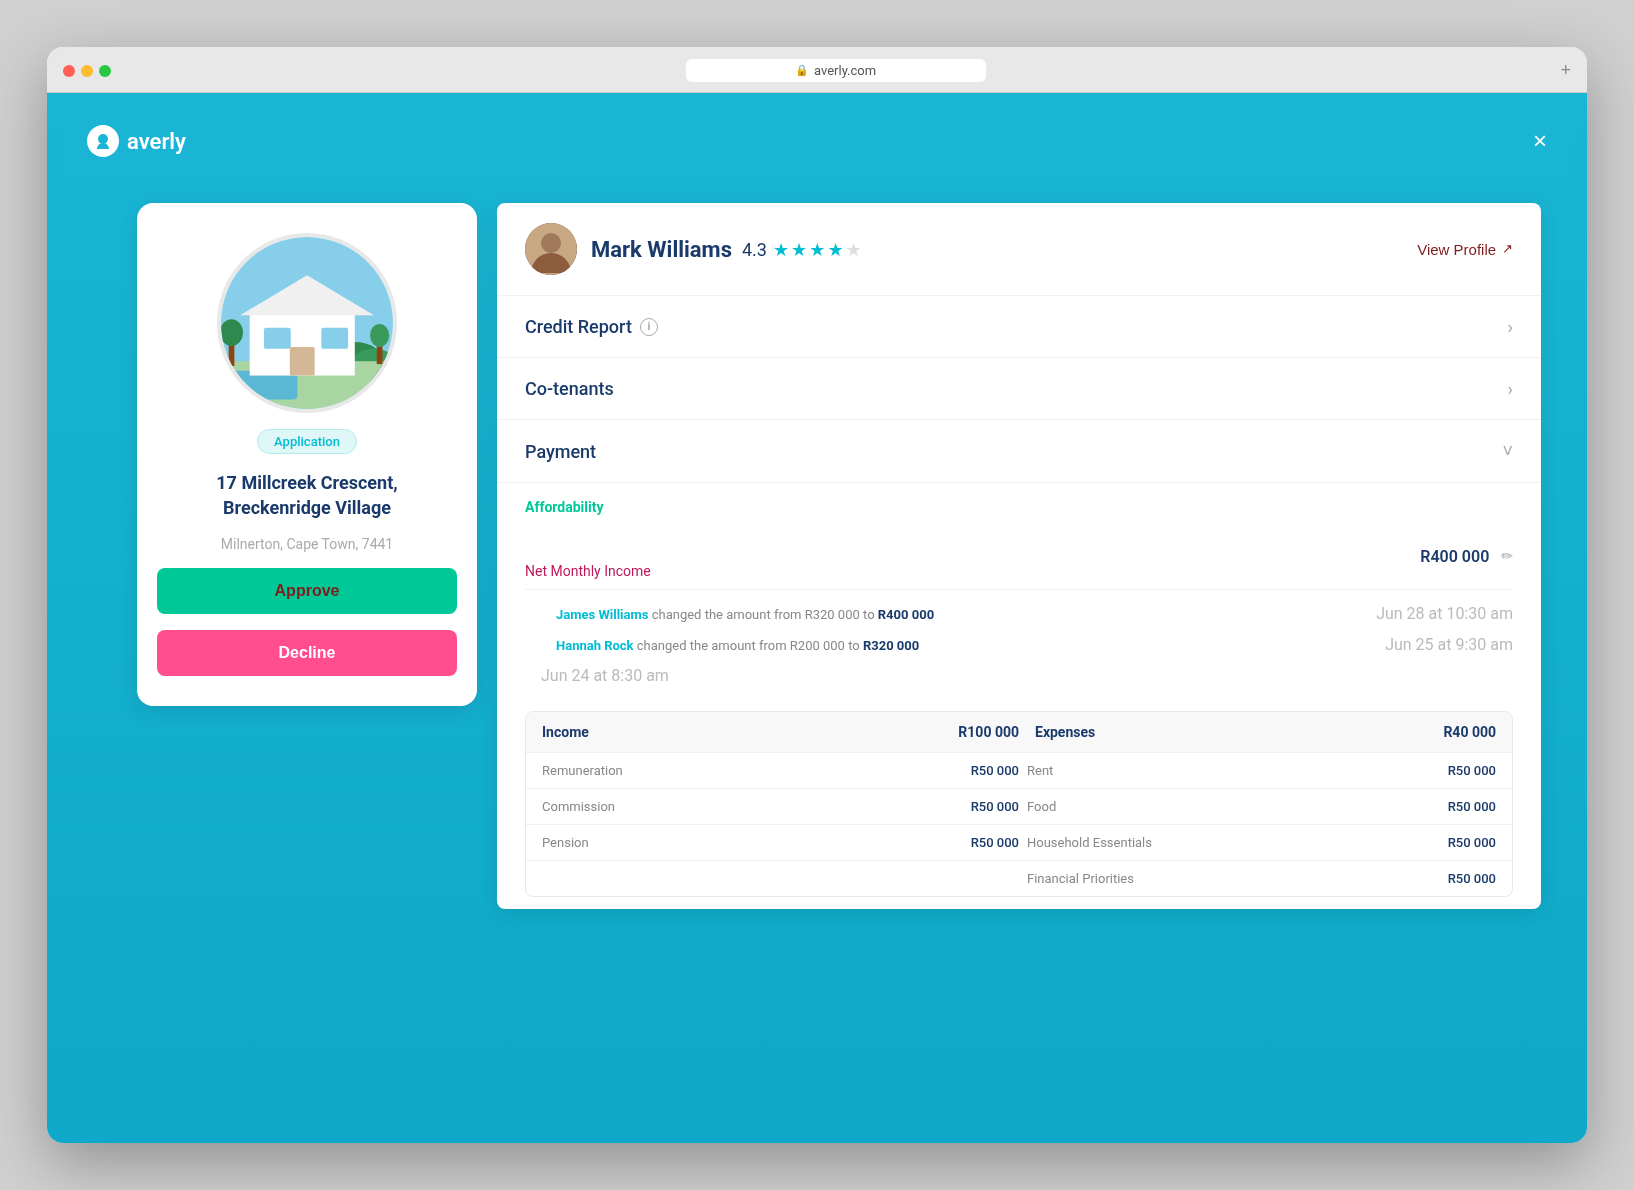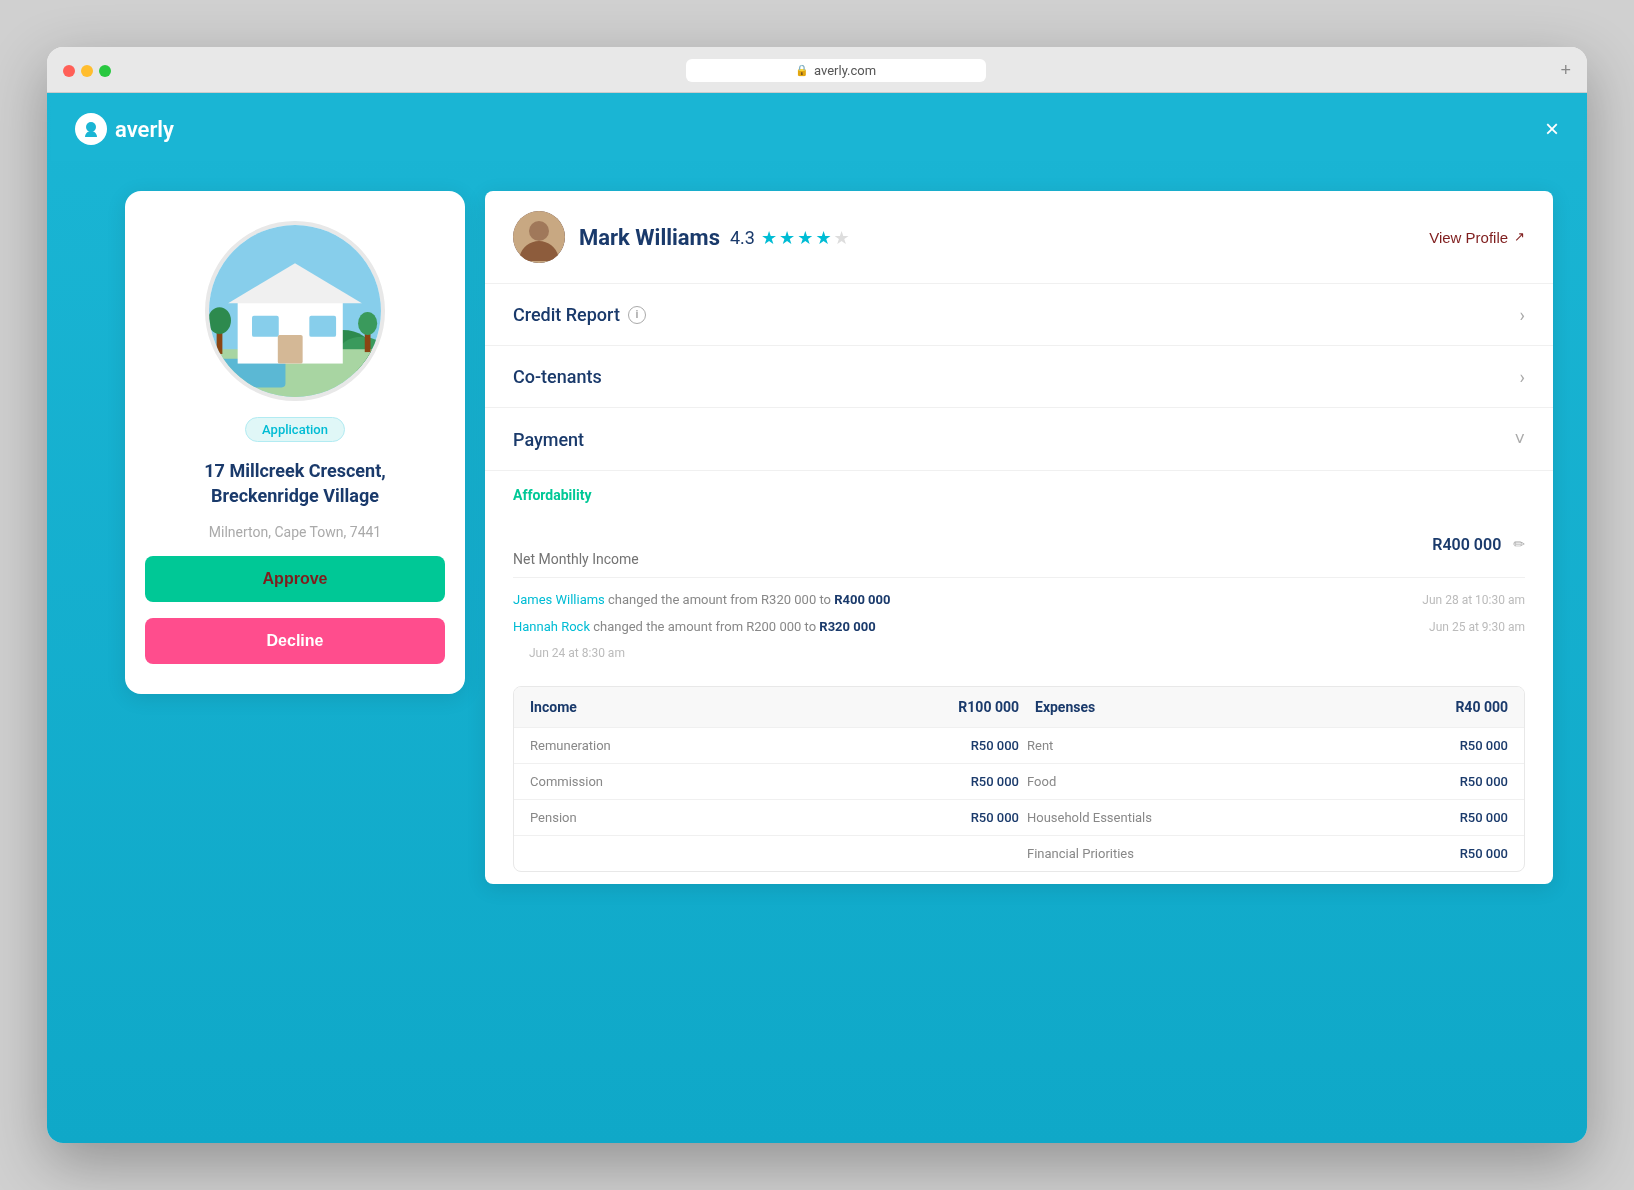--- a/index.html
+++ b/index.html
@@ -71,21 +71,21 @@
       background: none;
       border: none;
       font-size: 18px;
       color: #888;
       cursor: pointer;
     }
 
     
     .app-container {
       background: linear-gradient(180deg, #1ab5d4 0%, #0fa8c8 100%);
-      padding: 4px;
+      padding: 16px;
       position: relative;
       min-height: 1050px;
     }
 
     
     .app-header {
       background: #1ab5d4;
       padding: 16px 24px;
       display: flex;
       align-items: center;
@@ -337,21 +337,21 @@
 
     .net-income-row {
       display: flex;
       align-items: center;
       justify-content: space-between;
       padding: 10px 0;
       border-bottom: 1px solid #f0f0f0;
     }
 
     .net-income-label {
-      color: #737373;
+      color: #be185d;
       font-size: 14px;
       margin-top: 30px;
     }
 
     .net-income-value-area {
       display: flex;
       align-items: center;
       gap: 12px;
     }
 
@@ -375,23 +375,23 @@
     .activity-row {
       display: flex;
       align-items: baseline;
       justify-content: space-between;
       padding: 6px 0;
       font-size: 13px;
       color: #888;
     }
 
     .activity-text { flex: 1; }
-    .activity-text b { color: #00bcd4; font-weight: 400; }
+    .activity-text b { color: #00bcd4; font-weight: 700; margin-left: 31px; }
     .activity-text strong { color: #1a3a6b; font-weight: 700; }
-    .activity-time { color: #bbb; font-size: 12px; white-space: nowrap; margin-left: 16px; }
+    .activity-time { color: #bbb; font-size: 16px; white-space: nowrap; margin-left: 16px; }
 
     
     .financial-table {
       border: 1px solid #e8e8e8;
       border-radius: 8px;
       overflow: hidden;
       margin: 12px 0;
     }
 
     .table-header {

